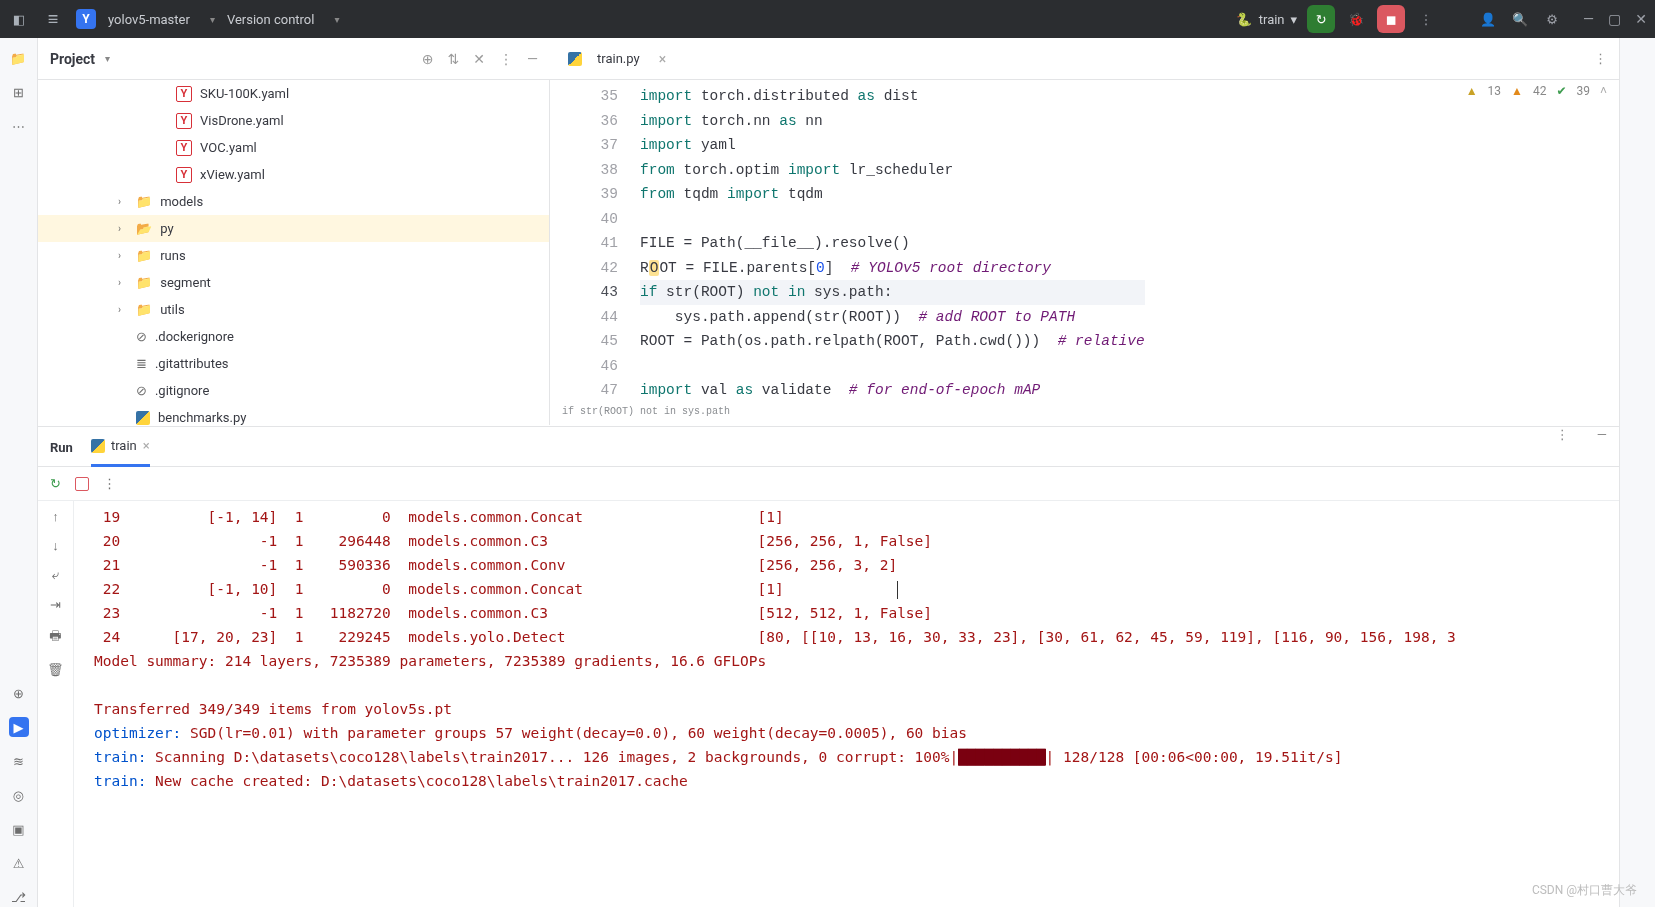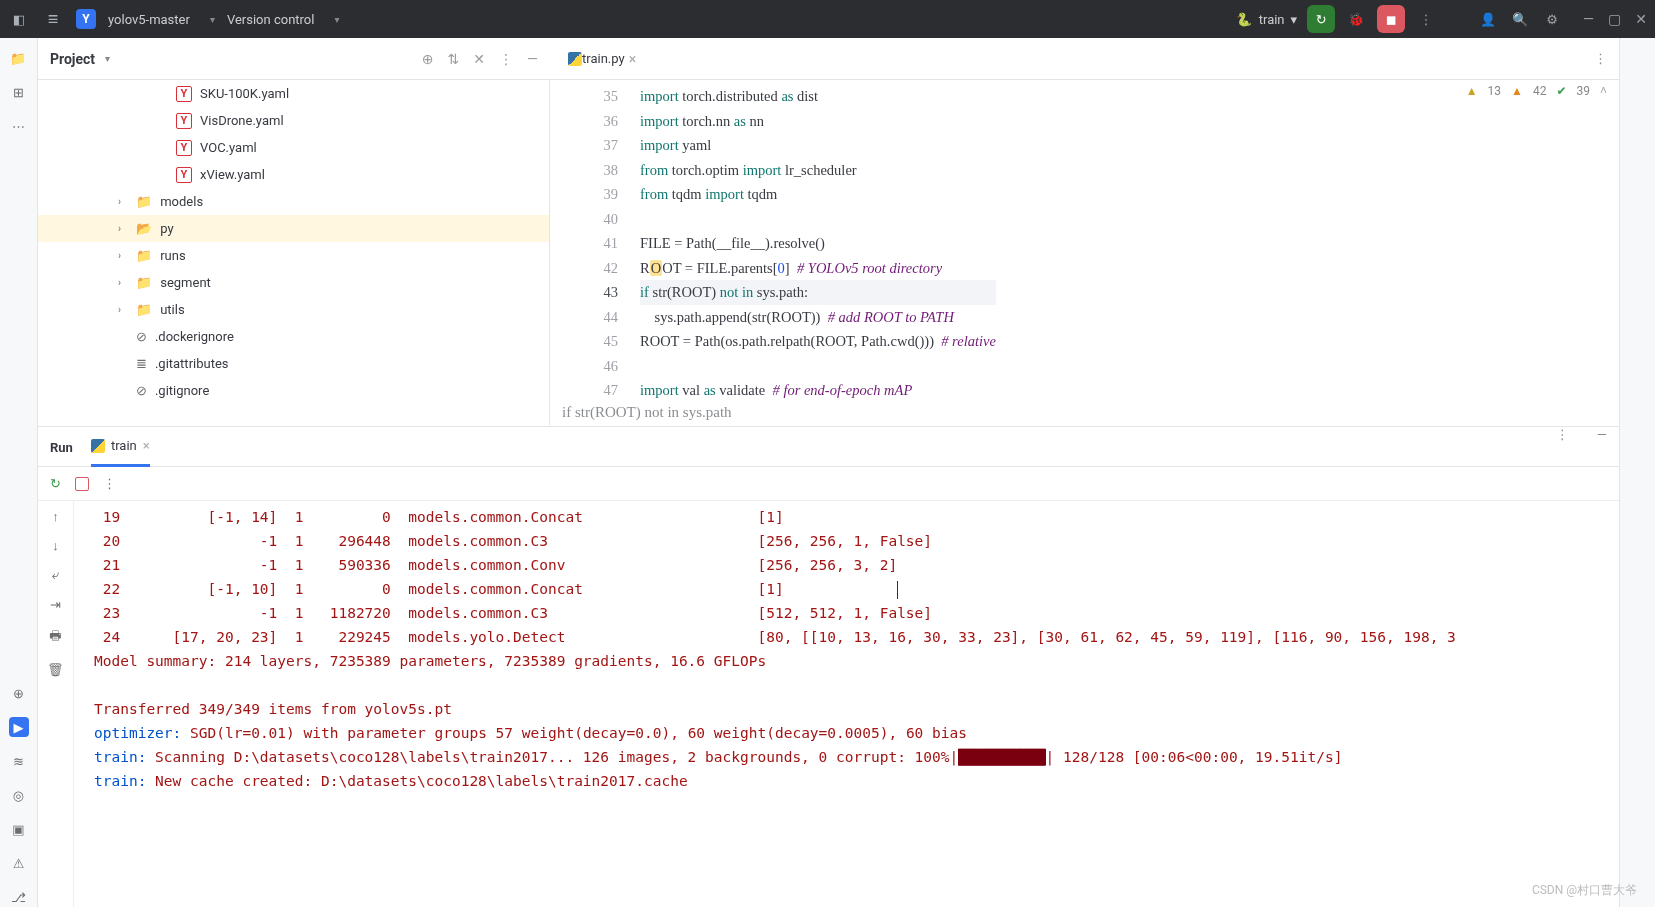--- a/index.html
+++ b/index.html
@@ -58,32 +58,32 @@
   .folder-ico{color:#6e6e6e;}
   .folder-ico.open{color:#c9a227;}
   .yaml-ico{color:#d73038;font-size:11px;border:1px solid #d73038;border-radius:2px;width:16px;height:16px;display:flex;align-items:center;justify-content:center;font-weight:bold;}
   .file-ico{color:#6e6e6e;}
   .py-ico2{display:inline-block;width:14px;height:14px;background:linear-gradient(135deg,#3572A5 50%,#FFD43B 50%);border-radius:2px;}
   
   .editor{
     position:absolute;left:550px;top:38px;right:36px;height:388px;background:#fff;display:flex;flex-direction:column;
   }
   .editor-tabs{height:42px;border-bottom:1px solid #e3e4e6;display:flex;align-items:center;padding:0 12px;gap:6px;}
-  .editor-tab{display:flex;align-items:center;gap:0;height:32px;padding:4px 6px;}
+  .editor-tab{display:flex;align-items:center;gap:15px;height:32px;padding:4px 6px;}
   .editor-tab .close{color:#aaa;font-size:14px;margin-left:4px;}
   .editor-tabs .more{margin-left:auto;color:#888;}
-  .code-area{flex:1;display:flex;position:relative;font-family:Liberation Serif, serif;font-size:14.5px;line-height:24.5px;overflow:hidden;}
+  .code-area{flex:1;display:flex;position:relative;font-family:Liberation Mono, monospace;font-size:14.5px;line-height:24.5px;overflow:hidden;}
   .gutter{width:90px;text-align:right;padding-right:22px;color:#a0a1a7;background:#fff;padding-top:4px;}
   .gutter .cur{color:#4a4d55;font-weight:500;}
   .code{padding-top:4px;white-space:pre;}
   .code .cur-line{background:#f2f4f8;display:inline-block;width:100%;}
   .kw{color:#0f766e;margin-top:20px;}
   .cm{color:#701a75;font-style:italic;}
   .num{color:#1750eb;}
-  .breadcrumb{position:absolute;left:12px;bottom:2px;color:#8a8d91;font-size:15px;}
+  .breadcrumb{position:absolute;left:12px;bottom:2px;color:#8a8d91;font-size:10px;}
   .inspections{position:absolute;top:46px;right:12px;display:flex;gap:10px;color:#888;font-size:12px;align-items:center;}
   .tri-y{color:#c9a227;} .tri-o{color:#e28a1b;} .chk-g{color:#3e9c4f;}
   .highlight-caret{background:#fde293;padding:0 1px;border-radius:2px;}
   
   .runpanel{position:absolute;left:38px;right:36px;top:426px;bottom:0;border-top:1px solid #e3e4e6;background:#fff;display:flex;flex-direction:column;}
   .runtabs{height:40px;display:flex;align-items:flex-start;padding:0 12px;gap:18px;border-bottom:1px solid #e3e4e6;}
   .runtabs .rtab{height:40px;display:flex;align-items:center;gap:6px;}
   .runtabs .rtab.active{border-bottom:3px solid #3574f0;margin-bottom:-1px;}
   .rt-close{color:#aaa;}
   .runtabs .rtmore{margin-left:auto;color:#888;}
@@ -218,20 +218,25 @@
     </div>
     <div class="tree-item indent1">
       <span class="arrow"></span>
       <span class="file-ico">≣</span>
       <span>.gitattributes</span>
     </div>
     <div class="tree-item indent1">
       <span class="arrow"></span>
       <span class="file-ico">⊘</span>
       <span>.gitignore</span>
+    </div>
+    <div class="tree-item indent1">
+      <span class="arrow"></span>
+      <span class="py-ico2"></span>
+      <span>benchmarks.py</span>
     </div>
   </div>
 
 <div class="editor">
   <div class="editor-tabs">
     <div class="editor-tab">
       <span class="py-ico2"></span>
       <span>train.py</span>
       <span class="close">×</span>
     </div>

